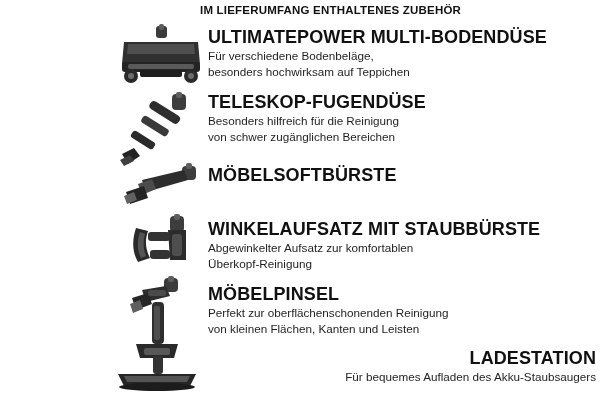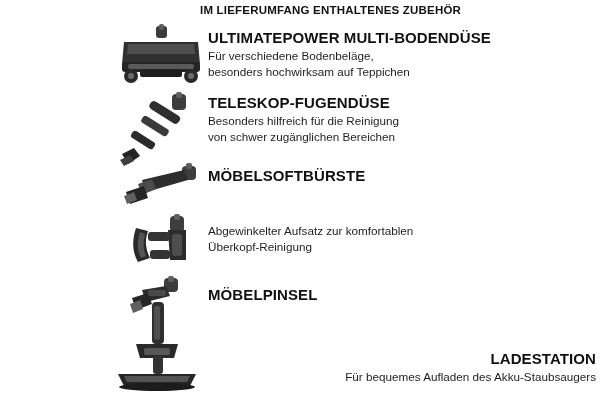--- a/index.html
+++ b/index.html
@@ -30,21 +30,21 @@
     white-space: nowrap;
   }
 
   
   .item {
     position: absolute;
     left: 208px;
     width: 388px;
   }
   .item-title {
-    font-size: 15px;
+    font-size: 18px;
     font-weight: bold;
     letter-spacing: 0.1px;
     color: #111111;
     line-height: 17px;
     white-space: nowrap;
   }
   .item-desc {
     font-size: 11.7px;
     color: #1f1f1f;
     line-height: 15.5px;
@@ -167,28 +167,33 @@
       <div>Besonders hilfreich für die Reinigung</div>
       <div>von schwer zugänglichen Bereichen</div>
     </div>
   </div>
 
   <div class="item" style="top:167px;">
     <div class="item-title">MÖBELSOFTBÜRSTE</div>
   </div>
 
   <div class="item" style="top:221px;">
+    <div class="item-title">WINKELAUFSATZ MIT STAUBBÜRSTE</div>
     <div class="item-desc">
       <div>Abgewinkelter Aufsatz zur komfortablen</div>
       <div>Überkopf-Reinigung</div>
     </div>
   </div>
 
   <div class="item" style="top:286px;">
     <div class="item-title">MÖBELPINSEL</div>
+    <div class="item-desc">
+      <div>Perfekt zur oberflächenschonenden Reinigung</div>
+      <div>von kleinen Flächen, Kanten und Leisten</div>
+    </div>
   </div>
 
   <div class="item" style="top:350px;text-align:right;">
     <div class="item-title">LADESTATION</div>
     <div class="item-desc">
       <div>Für bequemes Aufladen des Akku-Staubsaugers</div>
     </div>
   </div>
 
 </div>

